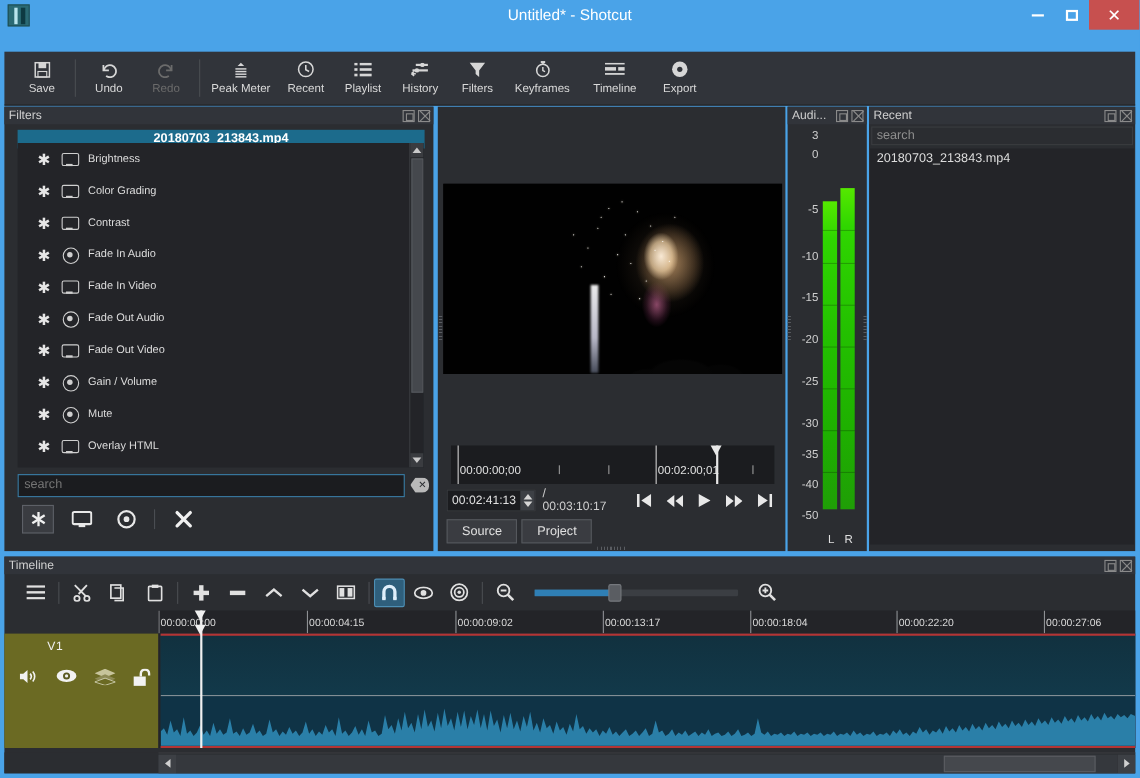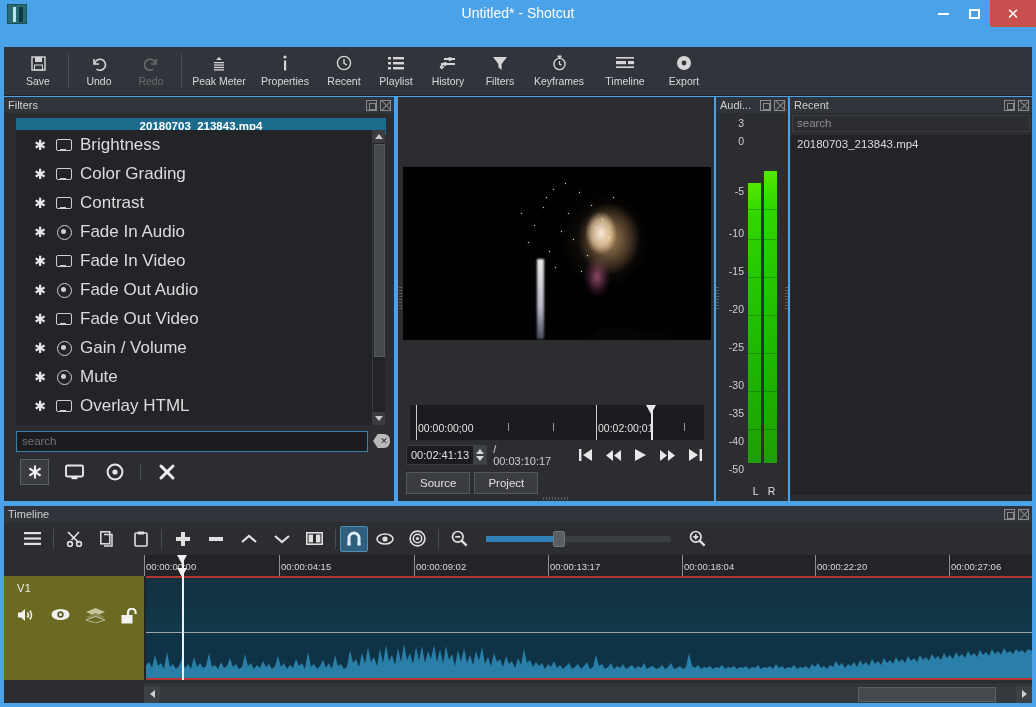--- a/index.html
+++ b/index.html
@@ -80,21 +80,21 @@
     position:absolute; left:12px; top:33px; width:369px; height:295px;
     background:#232428; overflow:hidden;
   }
   .filter-row { height:29px; display:flex; align-items:center; padding-left:18px; gap:10px; }
   .f-star { color:#e6e6e6; font-size:14px; width:12px; text-align:center; line-height:1;}
   .f-kind { width:14px; height:12px; position:relative; display:inline-block;}
   .f-kind.video::before{content:"";position:absolute;left:0;top:0;width:14px;height:10px;border:1.4px solid #cfcfcf;border-radius:2px;}
   .f-kind.video::after{content:"";position:absolute;left:4px;top:10px;width:6px;height:2px;background:#cfcfcf;}
   .f-kind.audio::before{content:"";position:absolute;left:1px;top:-1px;width:13px;height:13px;border:1.6px solid #cfcfcf;border-radius:50%;}
   .f-kind.audio::after{content:"";position:absolute;left:5px;top:3px;width:5px;height:5px;background:#cfcfcf;border-radius:50%;}
-  .f-label { font-size:17px; color:#dcdcdc; }
+  .f-label { font-size:10px; color:#dcdcdc; }
   .vscroll {
     position:absolute; right:0; top:0; width:13px; height:295px; background:#232428;
     border-left:1px solid #3a3c40;
   }
   .vs-arrow{height:13px;background:#3a3c40;display:flex;align-items:center;justify-content:center;}
   .vs-arrow span{width:0;height:0;border-left:4px solid transparent;border-right:4px solid transparent;}
   .vs-arrow.up span{border-bottom:5px solid #c9c9c9;}
   .vs-arrow.down span{border-top:5px solid #c9c9c9;}
   .vs-thumb{position:absolute;left:1px;top:14px;width:11px;height:213px;background:#45484d;border:1px solid #55585d;}
 
@@ -198,21 +198,21 @@
   .zs-fill{position:absolute;left:0;top:0;height:6px;width:40%;background:#2f7fb5;}
   .zs-thumb{position:absolute;left:36%;top:-5px;width:12px;height:16px;background:#5a5d62;border:1px solid #75787d;border-radius:2px;}
 
   .tl-ruler-head{position:absolute;left:0;top:49px;width:140px;height:21px;background:#2b2d31;
      font-size:11px;color:#cfcfcf;padding-left:8px;line-height:21px;}
   .tl-ruler{position:absolute;left:140px;top:49px;width:888px;height:21px;background:#232428;overflow:hidden;}
   .rtick{position:absolute;top:0;width:1px;height:21px;background:#8e9094;}
   .rlab{position:absolute;top:6px;font-size:9.5px;color:#dadada;padding-left:2px;white-space:nowrap;}
 
   .track-head{position:absolute;left:0;top:70px;width:140px;height:104px;background:#6b6a23;}
-  .track-name{font-size:11px;color:#f0f0f0;padding:6px 4px 0 13px;letter-spacing:.5px;}
+  .track-name{font-size:11px;color:#f0f0f0;padding:6px 4px 0 13px;letter-spacing:.5px;margin-left:26px;}
   .track-icons{display:flex;gap:16px;padding:14px 0 0 14px;color:#f2f2f2;}
 
   .track-area{position:absolute;left:140px;top:70px;width:888px;height:104px;background:#232428;}
   .clip{position:absolute;left:2px;top:0;width:886px;height:104px;background:#123a4a;
      border-top:2px solid #b43434;border-bottom:2px solid #b43434;overflow:hidden;}
   .clip-top{position:absolute;left:0;right:0;top:0;height:54px;
      background:linear-gradient(to bottom,#11313f,#12394a);}
   .clip-divider{position:absolute;left:0;right:0;top:54px;height:1px;background:#9fa3a7;}
   .wave{position:absolute;left:0;right:0;top:55px;height:47px;background:#0f3346;}
   .wave-canvas{position:absolute;inset:0;}
@@ -290,29 +290,20 @@
             <path d="M8 1l3 3H5z" fill="#d6d6d6"></path>
             <g fill="#d6d6d6">
               <rect x="3" y="6" width="10" height="1.3"></rect>
               <rect x="3" y="8.4" width="10" height="1.3"></rect>
               <rect x="3" y="10.8" width="10" height="1.3"></rect>
               <rect x="3" y="13.2" width="10" height="1.3"></rect>
             </g>
           </svg>
       </span>
       <span>Peak Meter</span>
-    </div>
-    <div class="tb-btn wide">
-      <span class="tb-ico">
-        <svg width="8" height="16" viewBox="0 0 8 16">
-            <circle cx="4" cy="2" r="1.6" fill="#d6d6d6"></circle>
-            <rect x="3" y="5.5" width="2.2" height="10" fill="#d6d6d6"></rect>
-          </svg>
-      </span>
-      <span>Properties</span>
     </div>
     <div class="tb-btn">
       <span class="tb-ico">
         <svg width="16" height="16" viewBox="0 0 16 16">
             <circle cx="8" cy="8" r="6.6" fill="none" stroke="#d6d6d6" stroke-width="1.4"></circle>
             <path d="M8 4v4.4l3 1.6" fill="none" stroke="#d6d6d6" stroke-width="1.4"></path>
           </svg>
       </span>
       <span>Recent</span>
     </div>

